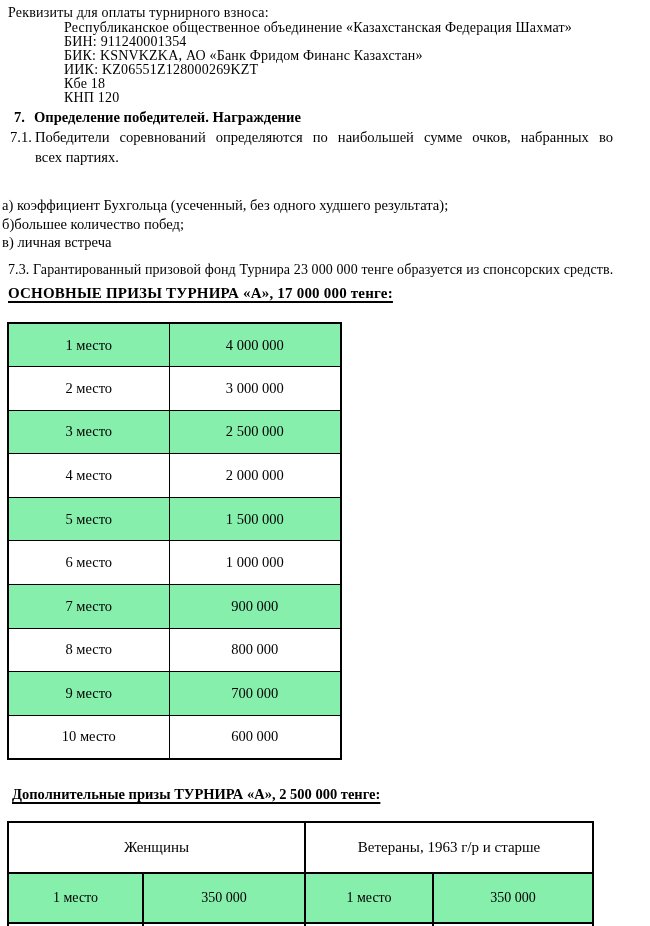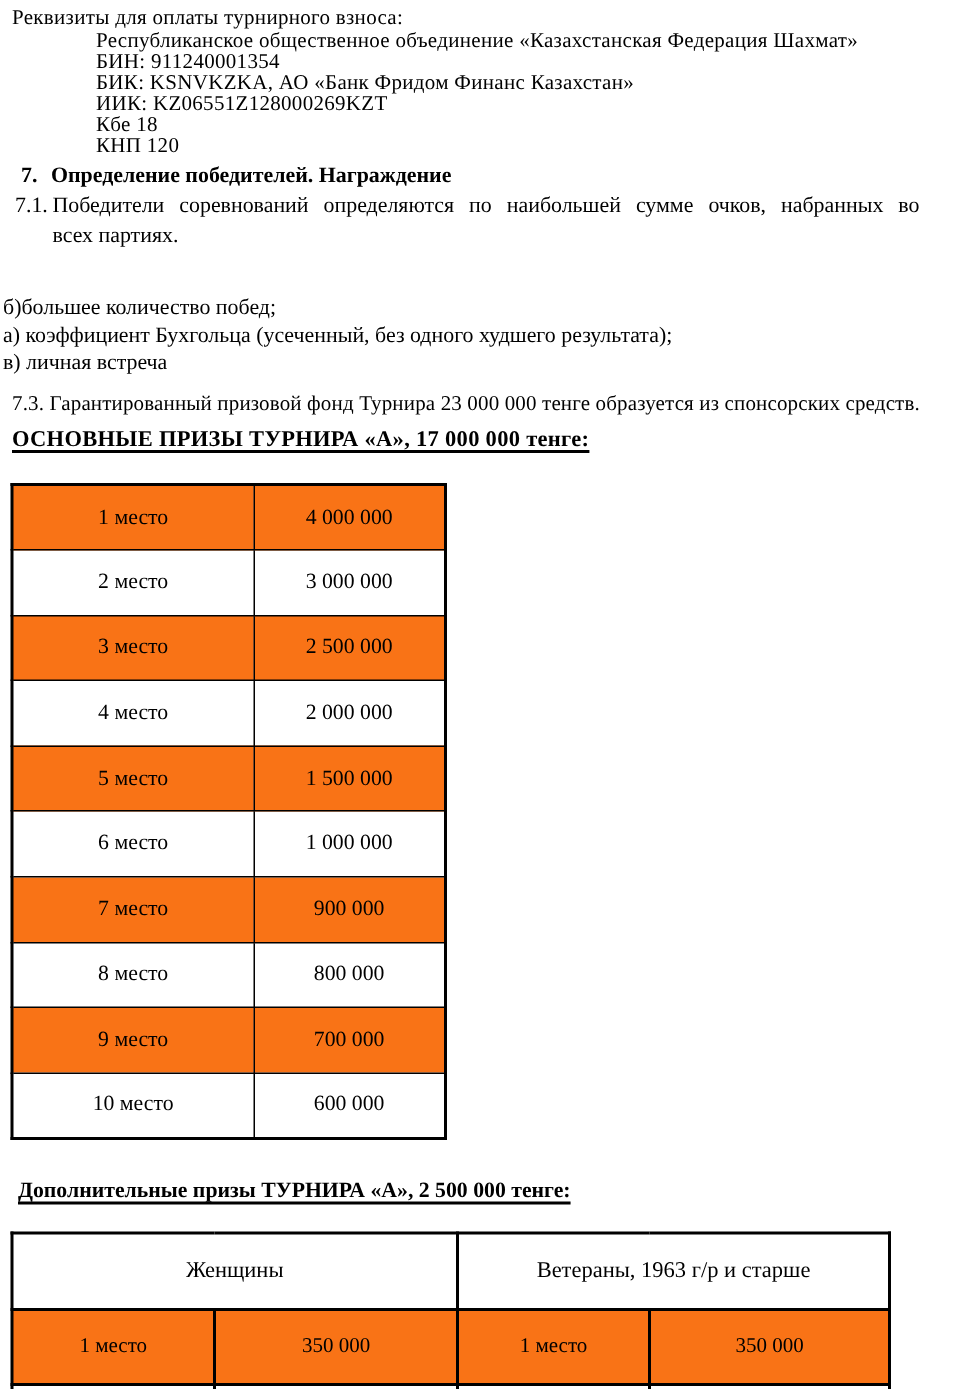--- a/index.html
+++ b/index.html
@@ -68,22 +68,22 @@
     border: 2px solid #000;
     font-size: 14.5px;
   }
   .main-table td {
     border: 1px solid #000;
     text-align: center; vertical-align: middle;
     padding: 0;
   }
   .main-table tr { height: 43.6px; }
   .main-table .col-place { width: 161px; }
-  .main-table .col-amount { width: 128px; }
-  tr.shaded td { background: #f97316; }
+  .main-table .col-amount { width: 172px; }
+  tr.shaded td { background: #86efac; }
   
   .add-table {
     position: absolute; top: 821px; left: 7px;
     border-collapse: collapse;
     border: 2px solid #000;
     font-size: 14px;
   }
   .add-table td {
     border: 2px solid #000;
     text-align: center; vertical-align: middle;
@@ -119,22 +119,22 @@
   <div class="clause c71">
     <span class="pnum">7.1.</span>
     <div class="pbody">
       <div class="jline">Победители соревнований определяются по наибольшей сумме очков, набранных во</div>
       <div>всех партиях.</div>
     </div>
   </div>
 
 
   <div class="criteria">
+    <div>а) коэффициент Бухгольца (усеченный, без одного худшего результата);</div>
     <div>б)большее количество побед;</div>
-    <div>а) коэффициент Бухгольца (усеченный, без одного худшего результата);</div>
     <div>в) личная встреча</div>
   </div>
 
   <div class="c73">7.3. Гарантированный призовой фонд Турнира 23 000 000 тенге образуется из спонсорских средств.</div>
 
   <div class="main-heading">ОСНОВНЫЕ ПРИЗЫ ТУРНИРА «А», 17 000 000 тенге:</div>
 
   <table class="main-table">
     <tbody>
       <tr class="shaded">

